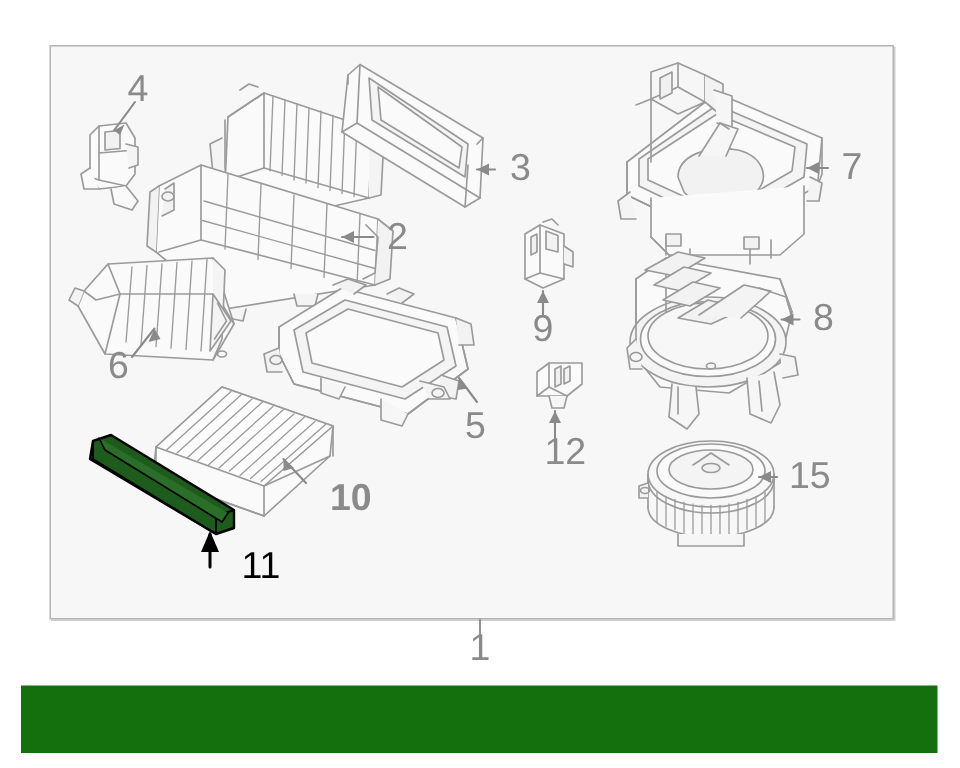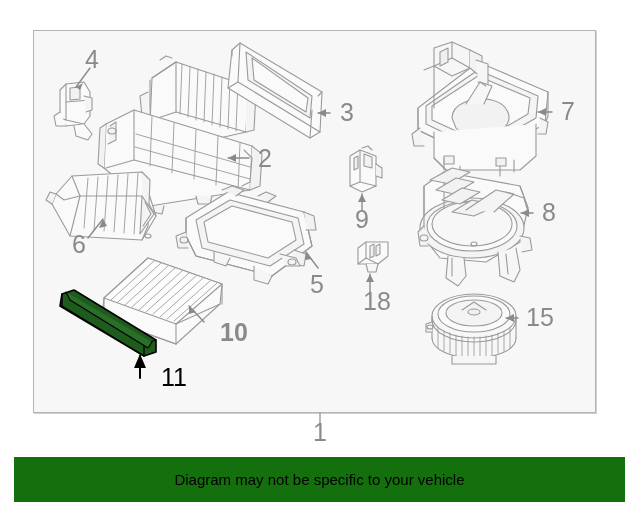--- a/index.html
+++ b/index.html
@@ -381,18 +381,17 @@
 <div class="callout-label" style="left:258px; top:146px;">2</div>
 <div class="callout-label" style="left:340px; top:100px;">3</div>
 <div class="callout-label" style="left:85px; top:47px;">4</div>
 <div class="callout-label" style="left:310px; top:272px;">5</div>
 <div class="callout-label" style="left:72px; top:232px;">6</div>
 <div class="callout-label" style="left:561px; top:99px;">7</div>
 <div class="callout-label" style="left:542px; top:200px;">8</div>
 <div class="callout-label" style="left:355px; top:207px;">9</div>
 <div class="callout-label" style="left:220px; top:320px;font-weight:bold;">10</div>
 <div class="callout-label highlight" style="left:126px; top:365px;">11</div>
-<div class="callout-label" style="left:363px; top:289px;">18</div>
+<div class="callout-label" style="left:363px; top:289px;">12</div>
 <div class="callout-label" style="left:526px; top:305px;">15</div>
 
 <div id="notice-banner">
-  <div class="notice-line">Diagram may not be specific to your vehicle</div>
 </div>
 
 </body></html>

